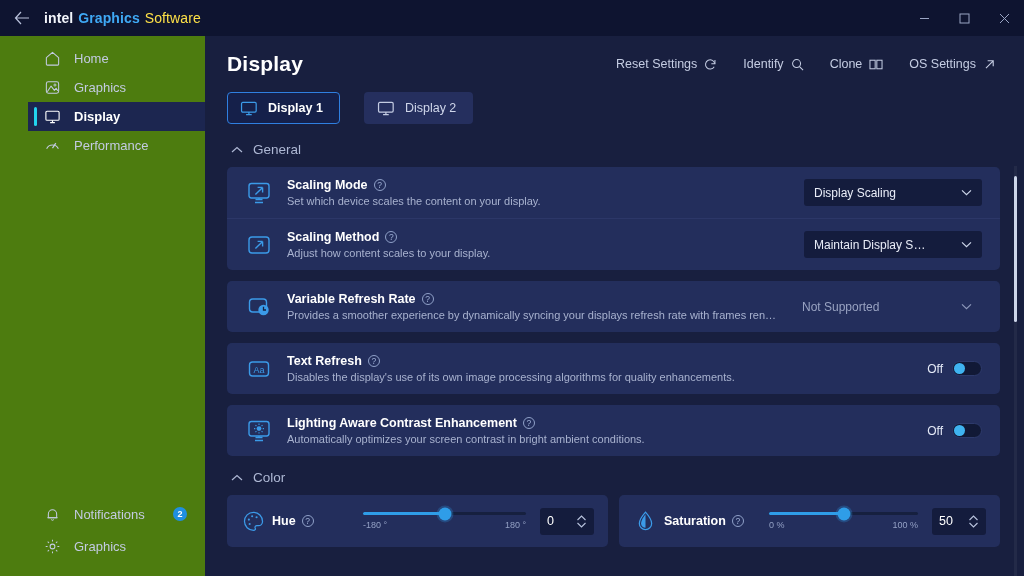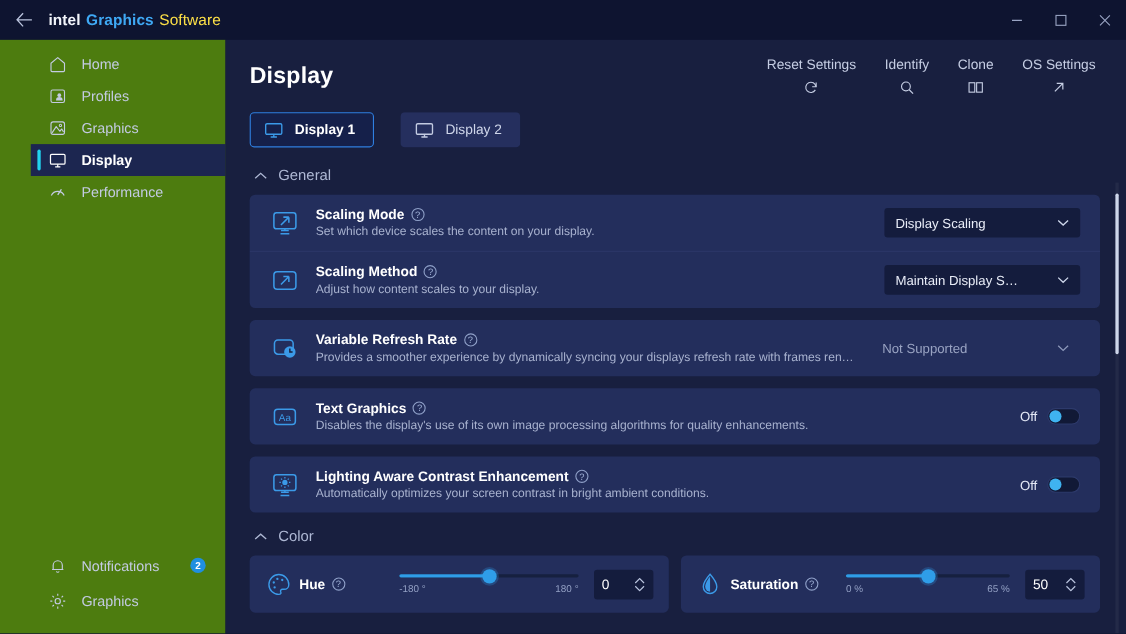--- a/index.html
+++ b/index.html
@@ -68,21 +68,21 @@
 
   
   .main {
     flex:1; background:#181f3f; position:relative;
     display:flex; flex-direction:column; min-width:0;
   }
   .mainhead { padding:16px 24px 0 22px; flex:0 0 auto; }
   .headrow { display:flex; align-items:center; }
   .page-title { font-size:21px; font-weight:bold; color:#ffffff; letter-spacing:.2px; }
   .headactions { margin-left:auto; display:flex; align-items:center; gap:26px; padding-right:4px; }
-  .hact { display:flex; align-items:center; gap:7px; color:#c5cde3; font-size:12.5px; cursor:pointer;flex-direction:column; }
+  .hact { display:flex; align-items:center; gap:7px; color:#c5cde3; font-size:12.5px; cursor:pointer; }
 
   .tabs { display:flex; gap:24px; margin-top:16px; }
   .tab {
     display:flex; align-items:center; gap:10px;
     height:32px; padding:0 16px 0 12px;
     border-radius:4px; cursor:pointer;
     background:#252f5e; color:#cfd6ea; font-size:12.5px;
     border:1px solid transparent;
   }
   .tab .tico { display:flex; align-items:center; }
@@ -222,30 +222,20 @@
 
       <div class="nav-item">
         <span class="ico">
           <svg width="17" height="17" viewBox="0 0 18 18">
               <path d="M2.5 8 L9 2.5 L15.5 8 V15 a1 1 0 0 1 -1 1 H3.5 a1 1 0 0 1 -1 -1 Z" stroke="#c3cbe2" stroke-width="1.1" fill="none" stroke-linejoin="round"></path>
             </svg>
         </span>
         <span>Home</span>
       </div>
 
-      <div class="nav-item">
-        <span class="ico">
-          <svg width="17" height="17" viewBox="0 0 18 18">
-              <rect x="2.5" y="3" width="13" height="12" rx="1.6" stroke="#c3cbe2" stroke-width="1.1" fill="none"></rect>
-              <circle cx="10.5" cy="8" r="1.8" fill="#c3cbe2"></circle>
-              <path d="M7.3 13 a3.2 3.2 0 0 1 6.4 0" fill="#c3cbe2"></path>
-            </svg>
-        </span>
-        <span>Profiles</span>
-      </div>
 
       <div class="nav-item">
         <span class="ico">
           <svg width="17" height="17" viewBox="0 0 18 18">
               <rect x="2.5" y="3" width="13" height="12" rx="2" stroke="#c3cbe2" stroke-width="1.1" fill="none"></rect>
               <path d="M3.5 13.5 L7.5 7.5 L11 12 L12.8 9.8 L14.6 12.6" stroke="#c3cbe2" stroke-width="1.1" fill="none" stroke-linejoin="round"></path>
               <circle cx="11.6" cy="6.4" r="1.1" stroke="#c3cbe2" stroke-width="1" fill="none"></circle>
             </svg>
         </span>
         <span>Graphics</span>
@@ -465,21 +455,21 @@
         <div class="card">
           <div class="row">
             <div class="rowicon">
               <svg width="26" height="26" viewBox="0 0 26 26">
                   <rect x="3.5" y="6" width="19" height="14" rx="3" stroke="#3b9ae8" stroke-width="1.4" fill="none"></rect>
                   <text x="13" y="16.6" font-family="Liberation Sans, sans-serif" font-size="9" fill="#3b9ae8" text-anchor="middle">Aa</text>
                 </svg>
             </div>
             <div class="rowtext">
               <div class="rowtitleline">
-                <span class="rowtitle">Text Graphics</span>
+                <span class="rowtitle">Text Refresh</span>
                 <span class="qmark">?</span>
               </div>
               <div class="rowdesc">Disables the display's use of its own image processing algorithms for quality enhancements.</div>
             </div>
             <div class="rowctl">
               <div class="toggleWrap">
                 <span class="tgl-label">Off</span>
                 <div class="toggle">
                   <div class="knob"></div>
                 </div>
@@ -573,21 +563,21 @@
               <span class="slabel">Saturation</span>
               <span class="qmark">?</span>
             </div>
             <div class="sliderbox">
               <div class="track">
                 <div class="fill" style="width:50%"></div>
                 <div class="thumb" style="left:50%"></div>
               </div>
               <div class="slimits">
                 <span>0 %</span>
-                <span>65 %</span>
+                <span>100 %</span>
               </div>
             </div>
             <div class="numbox">
               <span class="numval">50</span>
               <span class="spin">
                 <svg width="11" height="13" viewBox="0 0 11 13">
                     <path d="M5.5 1 L9.5 5 L5.5 9" stroke="#b9c3de" stroke-width="1.1" fill="none" transform="rotate(-90 5.5 5)"></path>
                     <path d="M5.5 4 L9.5 8 L5.5 12" stroke="#b9c3de" stroke-width="1.1" fill="none" transform="rotate(90 5.5 8)"></path>
                   </svg>
               </span>

